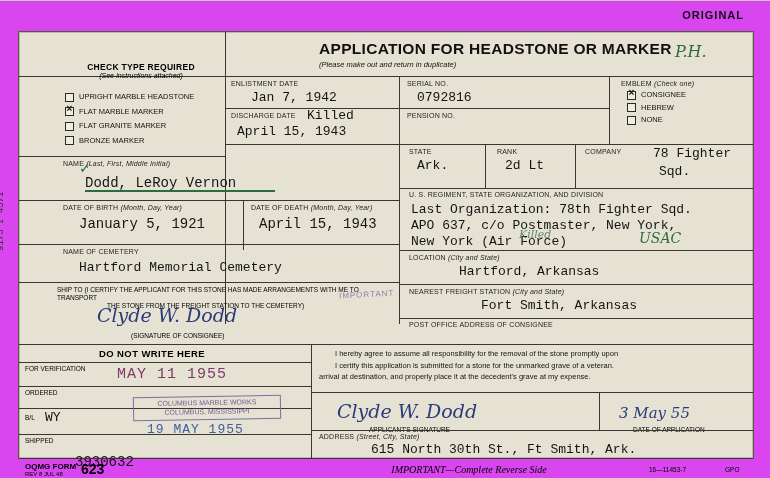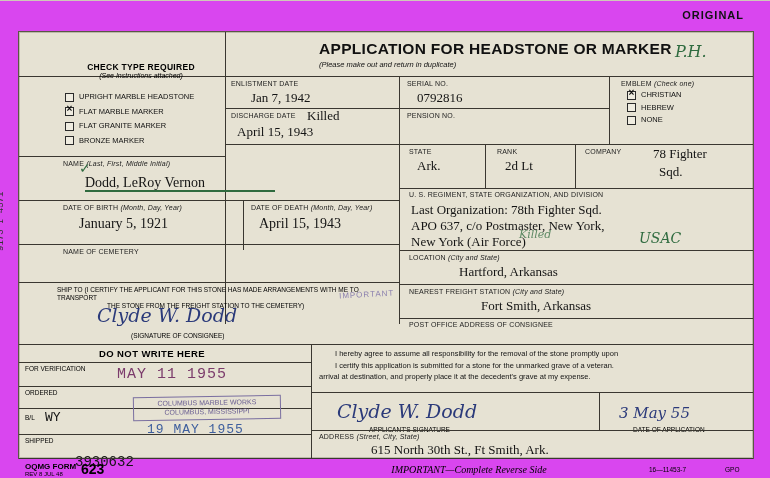--- a/index.html
+++ b/index.html
@@ -35,21 +35,21 @@
   .title .t2{font-size:7.5px;font-style:italic;color:#111;margin-top:2px;}
   .chk{
     display:inline-block;width:7px;height:7px;border:1px solid #2a2a2a;
     background:#efece0;vertical-align:middle;margin-right:5px;position:relative;
   }
   .chk.on:after{
     content:"×";position:absolute;left:0;top:-4px;width:7px;
     font-size:10px;line-height:10px;text-align:center;color:#111;font-weight:bold;
   }
   .ckrow{font-size:7.5px;color:#111;margin-bottom:5px;white-space:nowrap;}
-  .hwval{font-family:Liberation Serif, serif;font-size:13px;color:#141414;}
+  .hwval{font-family:Liberation Mono, monospace;font-size:13px;color:#141414;}
   .hwsm{font-family:"Liberation Mono", monospace;font-size:11px;color:#141414;}
   .script{
     font-family:"DejaVu Serif", serif;font-style:italic;color:#2b3a7a;
   }
   .greenpen{color:#2f6b3f;}
   .stampbox{
     position:absolute;border:1px solid #7a6fa0;color:#6a5e92;
     font-size:7px;text-align:center;line-height:1.25;padding:2px 3px;
     transform:rotate(-1deg);
   }
@@ -118,21 +118,21 @@
     <div class="cell lbl" style="left:388px;top:80px;">PENSION NO.</div>
     <div class="cell hwval" style="left:398px;top:90px;"></div>
     <div class="bline" style="left:590px;top:44px;width:1px;height:68px;"></div>
 
     <div class="cell lbl" style="left:602px;top:48px;">
       <span>EMBLEM</span>
       <i>(Check one)</i>
     </div>
     <div class="cell" style="left:608px;top:58px;width:120px;">
       <div class="ckrow" style="margin-bottom:3px;">
-        <span class="chk on"></span><span>CHRISTIAN</span>
+        <span class="chk on"></span><span>CONSIGNEE</span>
       </div>
       <div class="ckrow" style="margin-bottom:3px;">
         <span class="chk"></span><span>HEBREW</span>
       </div>
       <div class="ckrow" style="margin-bottom:0;">
         <span class="chk"></span><span>NONE</span>
       </div>
     </div>
     <div class="bline" style="left:380px;top:112px;width:354px;height:1px;"></div>
 
@@ -171,20 +171,21 @@
     <div class="cell hwval" style="left:60px;top:184px;font-size:14px;">January 5, 1921</div>
     <div class="bline" style="left:224px;top:168px;width:1px;height:50px;"></div>
     <div class="cell lbl" style="left:232px;top:172px;">
       <span>DATE OF DEATH</span>
       <i>(Month, Day, Year)</i>
     </div>
     <div class="cell hwval" style="left:240px;top:184px;font-size:14px;">April 15, 1943</div>
     <div class="bline" style="left:0;top:212px;width:380px;height:1px;"></div>
 
     <div class="cell lbl" style="left:44px;top:216px;">NAME OF CEMETERY</div>
+    <div class="cell hwval" style="left:60px;top:228px;">Hartford Memorial Cemetery</div>
     <div class="bline" style="left:0;top:250px;width:380px;height:1px;"></div>
 
     <div class="cell lbl" style="left:390px;top:222px;">
       <span>LOCATION</span>
       <i>(City and State)</i>
     </div>
     <div class="cell hwval" style="left:440px;top:232px;">Hartford, Arkansas</div>
     <div class="bline" style="left:380px;top:252px;width:354px;height:1px;"></div>
 
     <div class="cell tiny" style="left:38px;top:254px;width:340px;line-height:1.25;">

